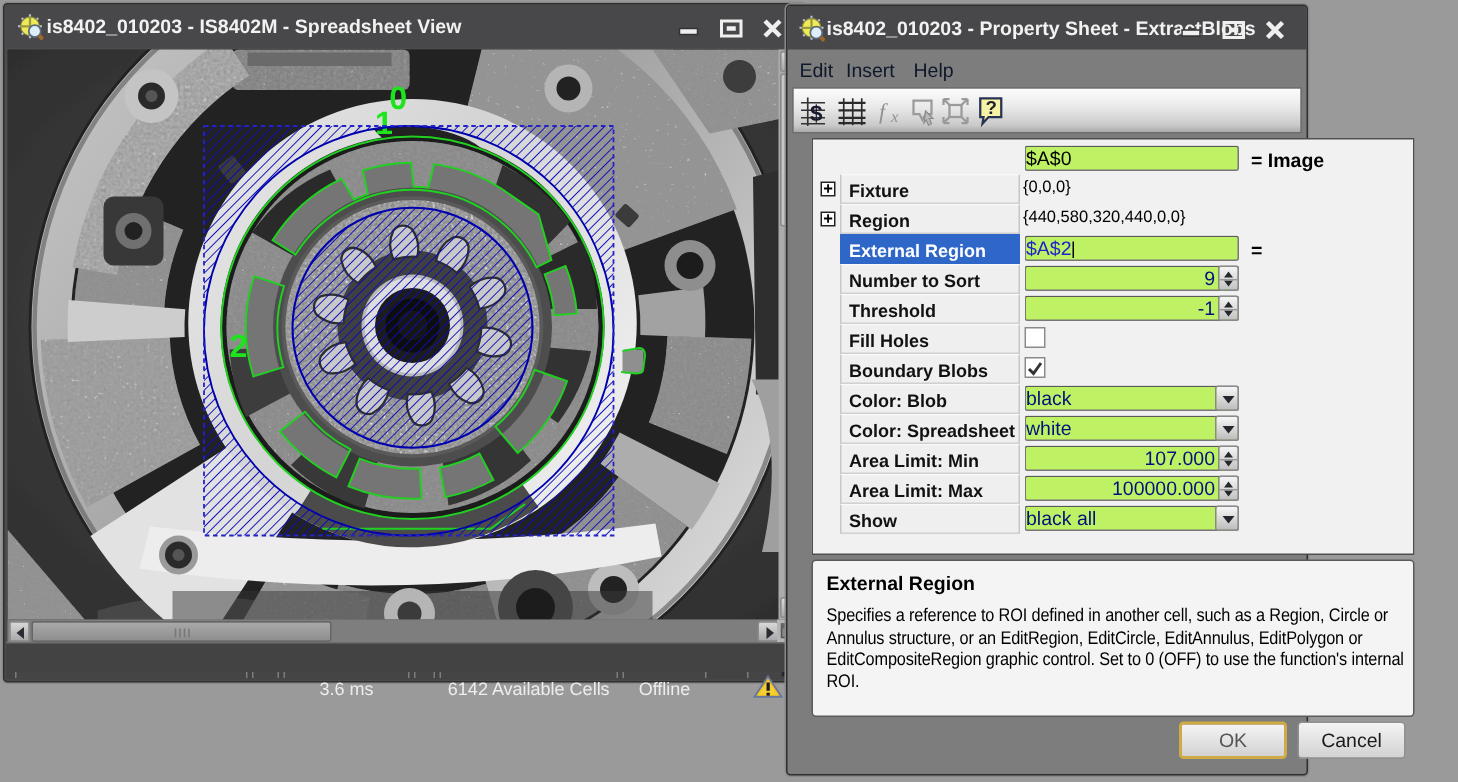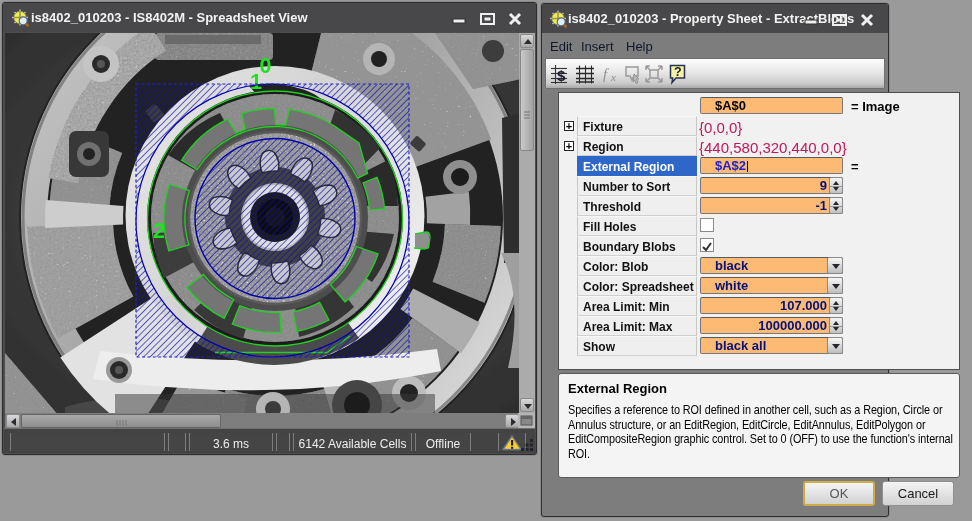--- a/index.html
+++ b/index.html
@@ -15,41 +15,41 @@
 #lw { left:2px; top:2px; width:535px; height:453px; background:#4c4c4c; }
 #imgarea { position:absolute; left:2px; top:30px; width:516px; height:380px; background:#333; }
 #vsb { position:absolute; right:1px; top:30px; width:16px; height:380px; background:#ababab; }
 #hsb { position:absolute; left:2px; top:410px; width:516px; height:16px; background:#7e7e7e; }
 .sbtn { position:absolute; background:linear-gradient(#d9d9d9,#a8a8a8); border:1px solid #8a8a8a; border-radius:2px; }
 .sthumb { position:absolute; background:linear-gradient(90deg,#c9c9c9,#a2a2a2); border:1px solid #888; border-radius:2px; }
 .sthumbh { position:absolute; background:linear-gradient(#a9a9a9,#8e8e8e); border:1px solid #666; border-radius:2px; }
 #corner { position:absolute; right:1px; top:410px; width:17px; height:16px; background:#b5b5b5; }
 #sbar { position:absolute; left:1px; bottom:1px; right:1px; height:25px; background:#434343;
   border-top:1px solid #6e6e6e; color:#ededed; font-size:12px; }
-.seg { position:absolute; top:4px; bottom:2px; border-left:1px solid #7d7d7d; border-right:1px solid #7d7d7d;
+.seg { position:absolute; top:19px; bottom:2px; border-left:1px solid #7d7d7d; border-right:1px solid #7d7d7d;
   background:#454545; text-align:center; padding-top:4px; }
 
-#rw { left:541px; top:3px; width:348px; height:514px; background:#7d7d7d; }
+#rw { left:524px; top:3px; width:348px; height:514px; background:#7d7d7d; }
 #menu { position:absolute; left:0; top:29px; right:0; height:25px; color:#0f172a; font-size:13px; }
 #menu span { margin-right:0; position:absolute; top:6px; }
 #toolbar { position:absolute; left:3px; top:54px; right:3px; height:31px;
   background:linear-gradient(#fdfdfd 0%, #e8e8e8 45%, #c9c9c9 85%, #a9a9a9 100%);
   border:1px solid #6f6f6f; border-radius:1px; }
 #props { position:absolute; left:16px; top:88px; width:402px; height:278px;
   background:#f1f1f1; border:1px solid #4e4e4e; }
 .prow { position:absolute; left:0; right:0; height:20px; }
 .plabel { position:absolute; left:18px; width:120px; height:20px; background:#efefef;
   border-top:1px solid #f8f8f8; border-bottom:1px solid #d0d0d0; border-right:1px solid #c7c7c7; border-left:1px solid #c7c7c7;
   font-size:12px; font-weight:bold; color:#111; padding:3px 0 0 5px; }
 .plabel.sel { background:#2e67c8; color:#fff; border-color:#2e67c8; }
 .expbox { position:absolute; left:5px; top:5px; width:10px; height:10px; border:1px solid #222; background:#fdfdfd;
   font-size:11px; line-height:8px; text-align:center; color:#000; font-weight:bold; }
-.pval { position:absolute; left:140px; font-size:15px; color:#be185d; top:3px; white-space:nowrap; }
-.pfield { position:absolute; left:141px; top:1px; width:143px; height:17px; background:#fdba74;
-  border:1px solid #777; border-top-color:#5a5a5a; border-radius:2px; font-size:13px; padding:0 14px; line-height:15px;font-weight:bold; }
+.pval { position:absolute; left:140px; font-size:11px; color:#000000; top:3px; white-space:nowrap; }
+.pfield { position:absolute; left:141px; top:1px; width:143px; height:17px; background:#bef264;
+  border:1px solid #777; border-top-color:#5a5a5a; border-radius:2px; font-size:13px; padding:0 0; line-height:15px; }
 .pfield span { display:inline-block; height:11px; vertical-align:-2px; }
 .pnum { text-align:right; color:#00127d; padding-right:15px; }
 .spin { position:absolute; left:270px; top:1px; width:14px; height:17px; border:1px solid #8a8a8a; border-radius:2px;
   background:linear-gradient(#f5f5f5,#c2c2c2); }
 .spin i, .drop i { position:absolute; left:2.5px; width:0; height:0; border-left:3.5px solid transparent; border-right:3.5px solid transparent; }
 .spin:after { content:""; position:absolute; left:0; right:0; top:7.5px; height:1px; background:#9a9a9a; }
 .spin .up { top:2.5px; border-bottom:4.5px solid #26262e; }
 .spin .dn { bottom:2.5px; border-top:4.5px solid #26262e; }
 .drop { position:absolute; left:268px; top:1px; width:16px; height:17px; border:1px solid #8a8a8a; border-radius:2px;
   background:linear-gradient(#f7f7f7,#bdbdbd); }

